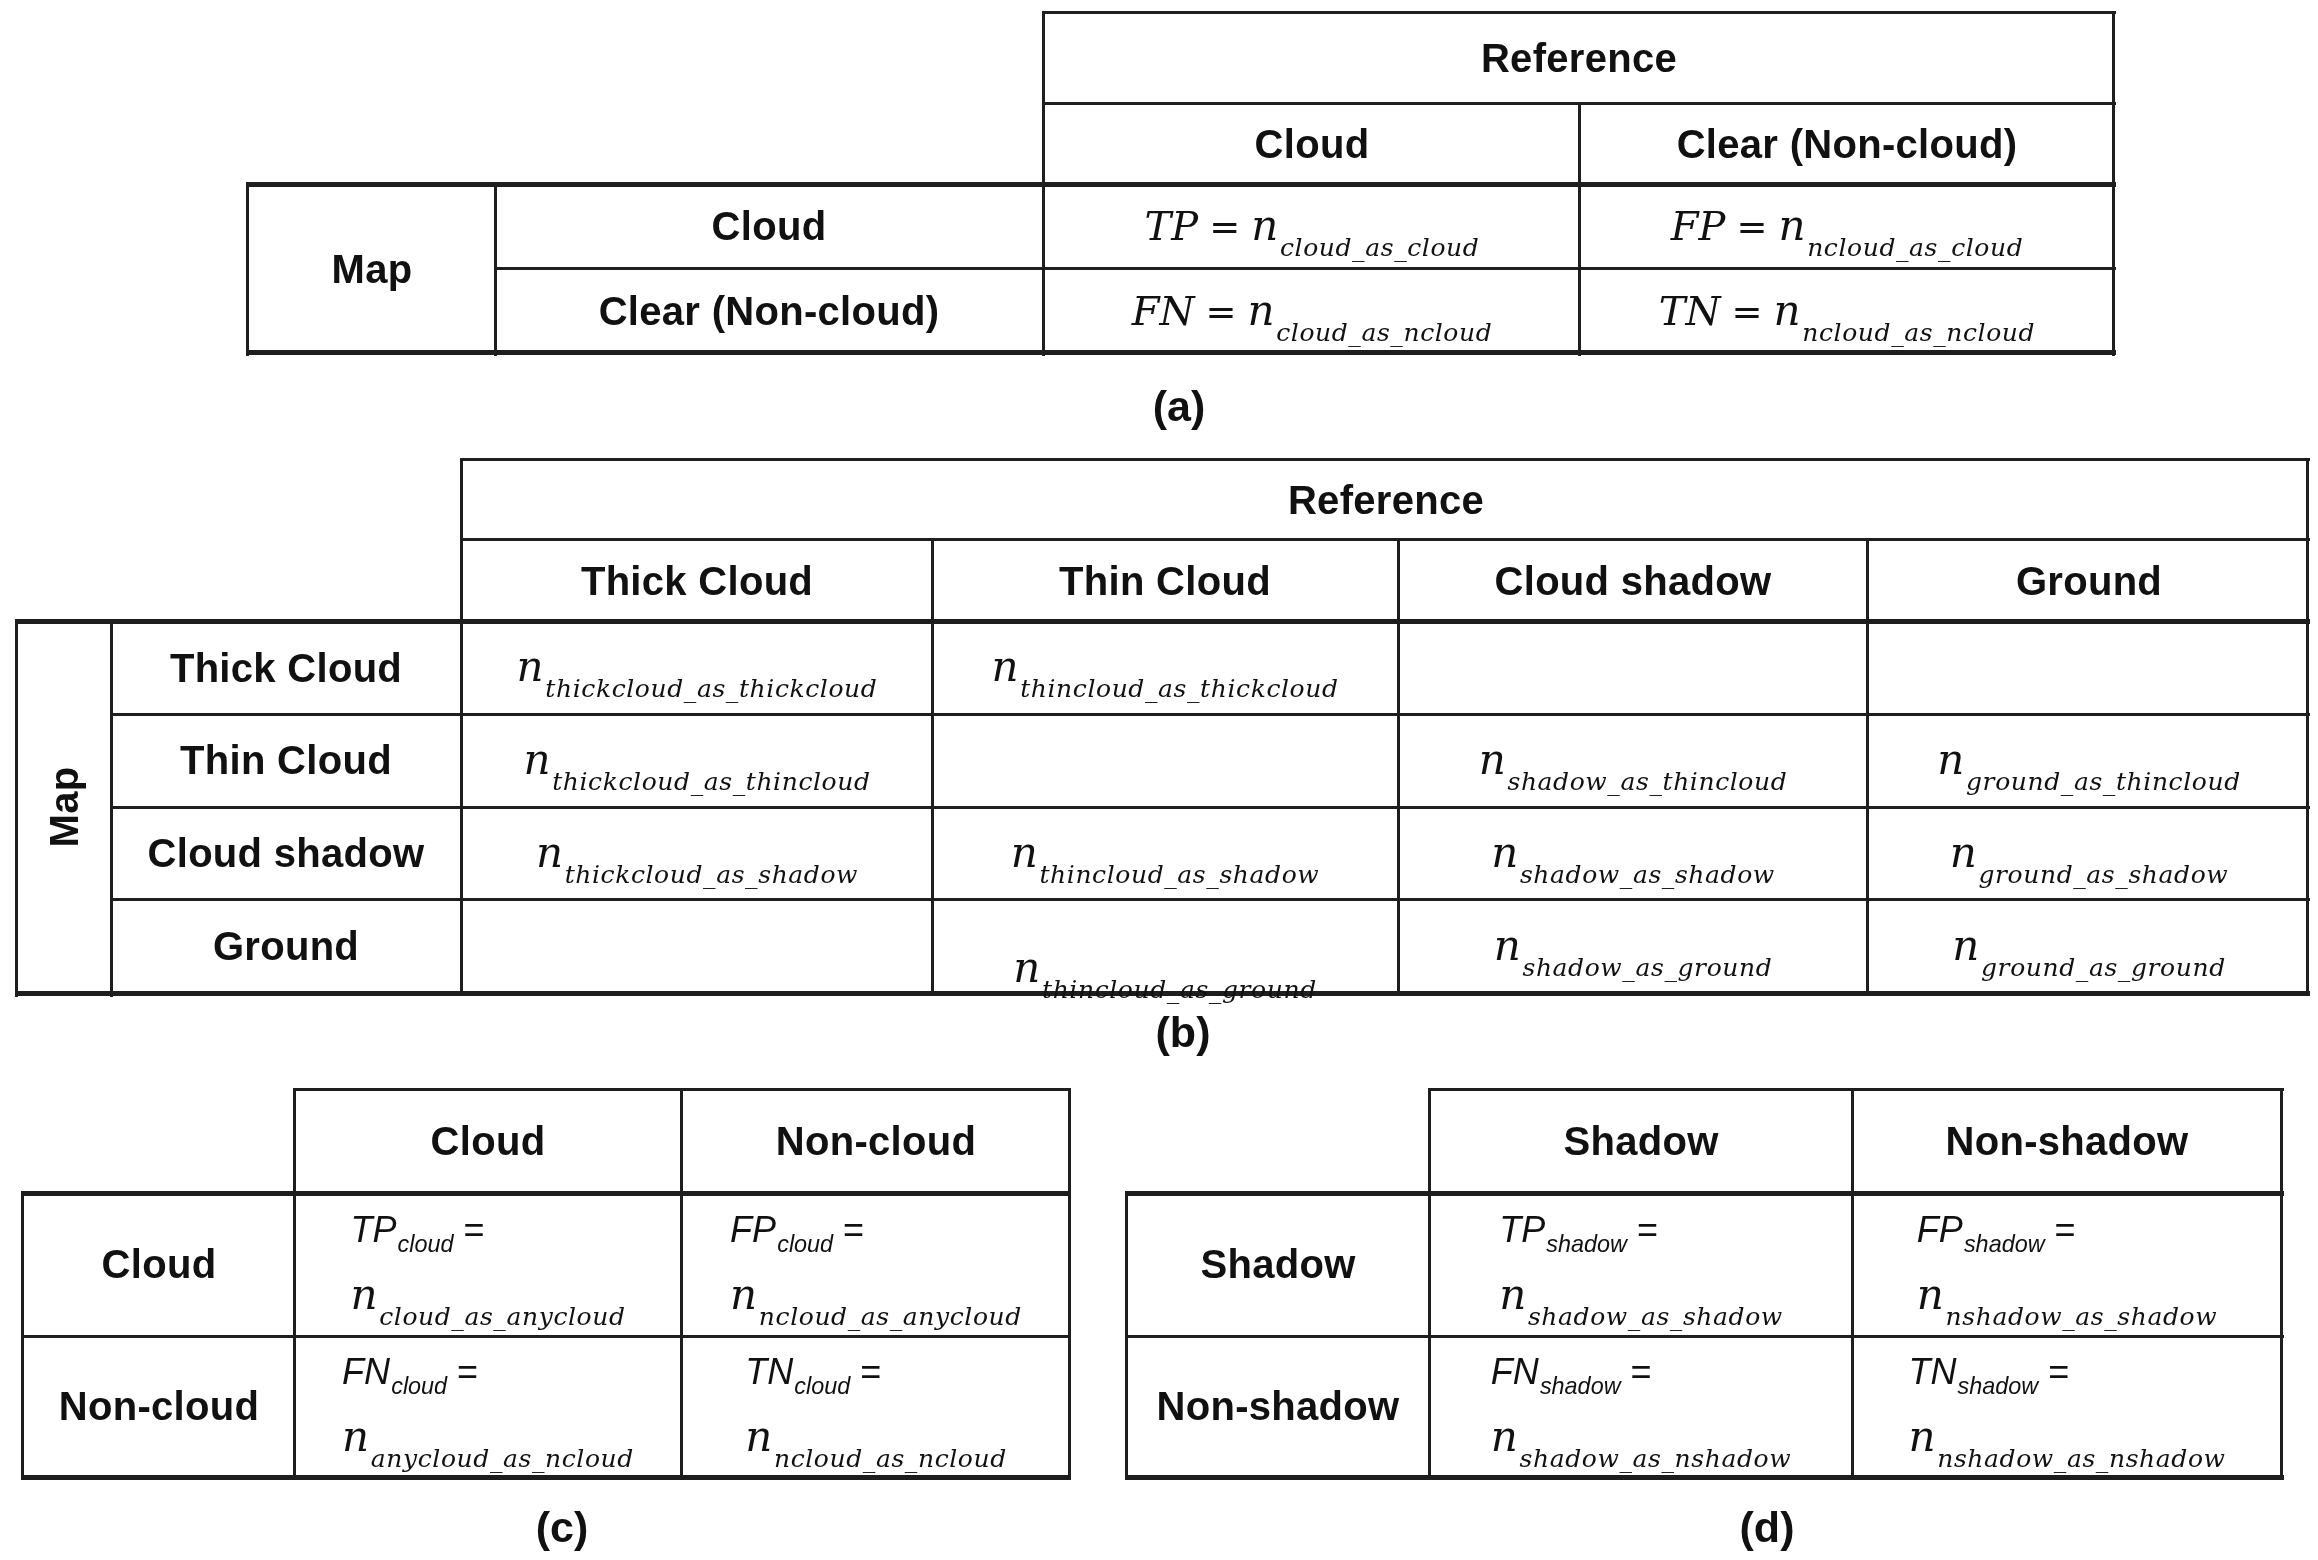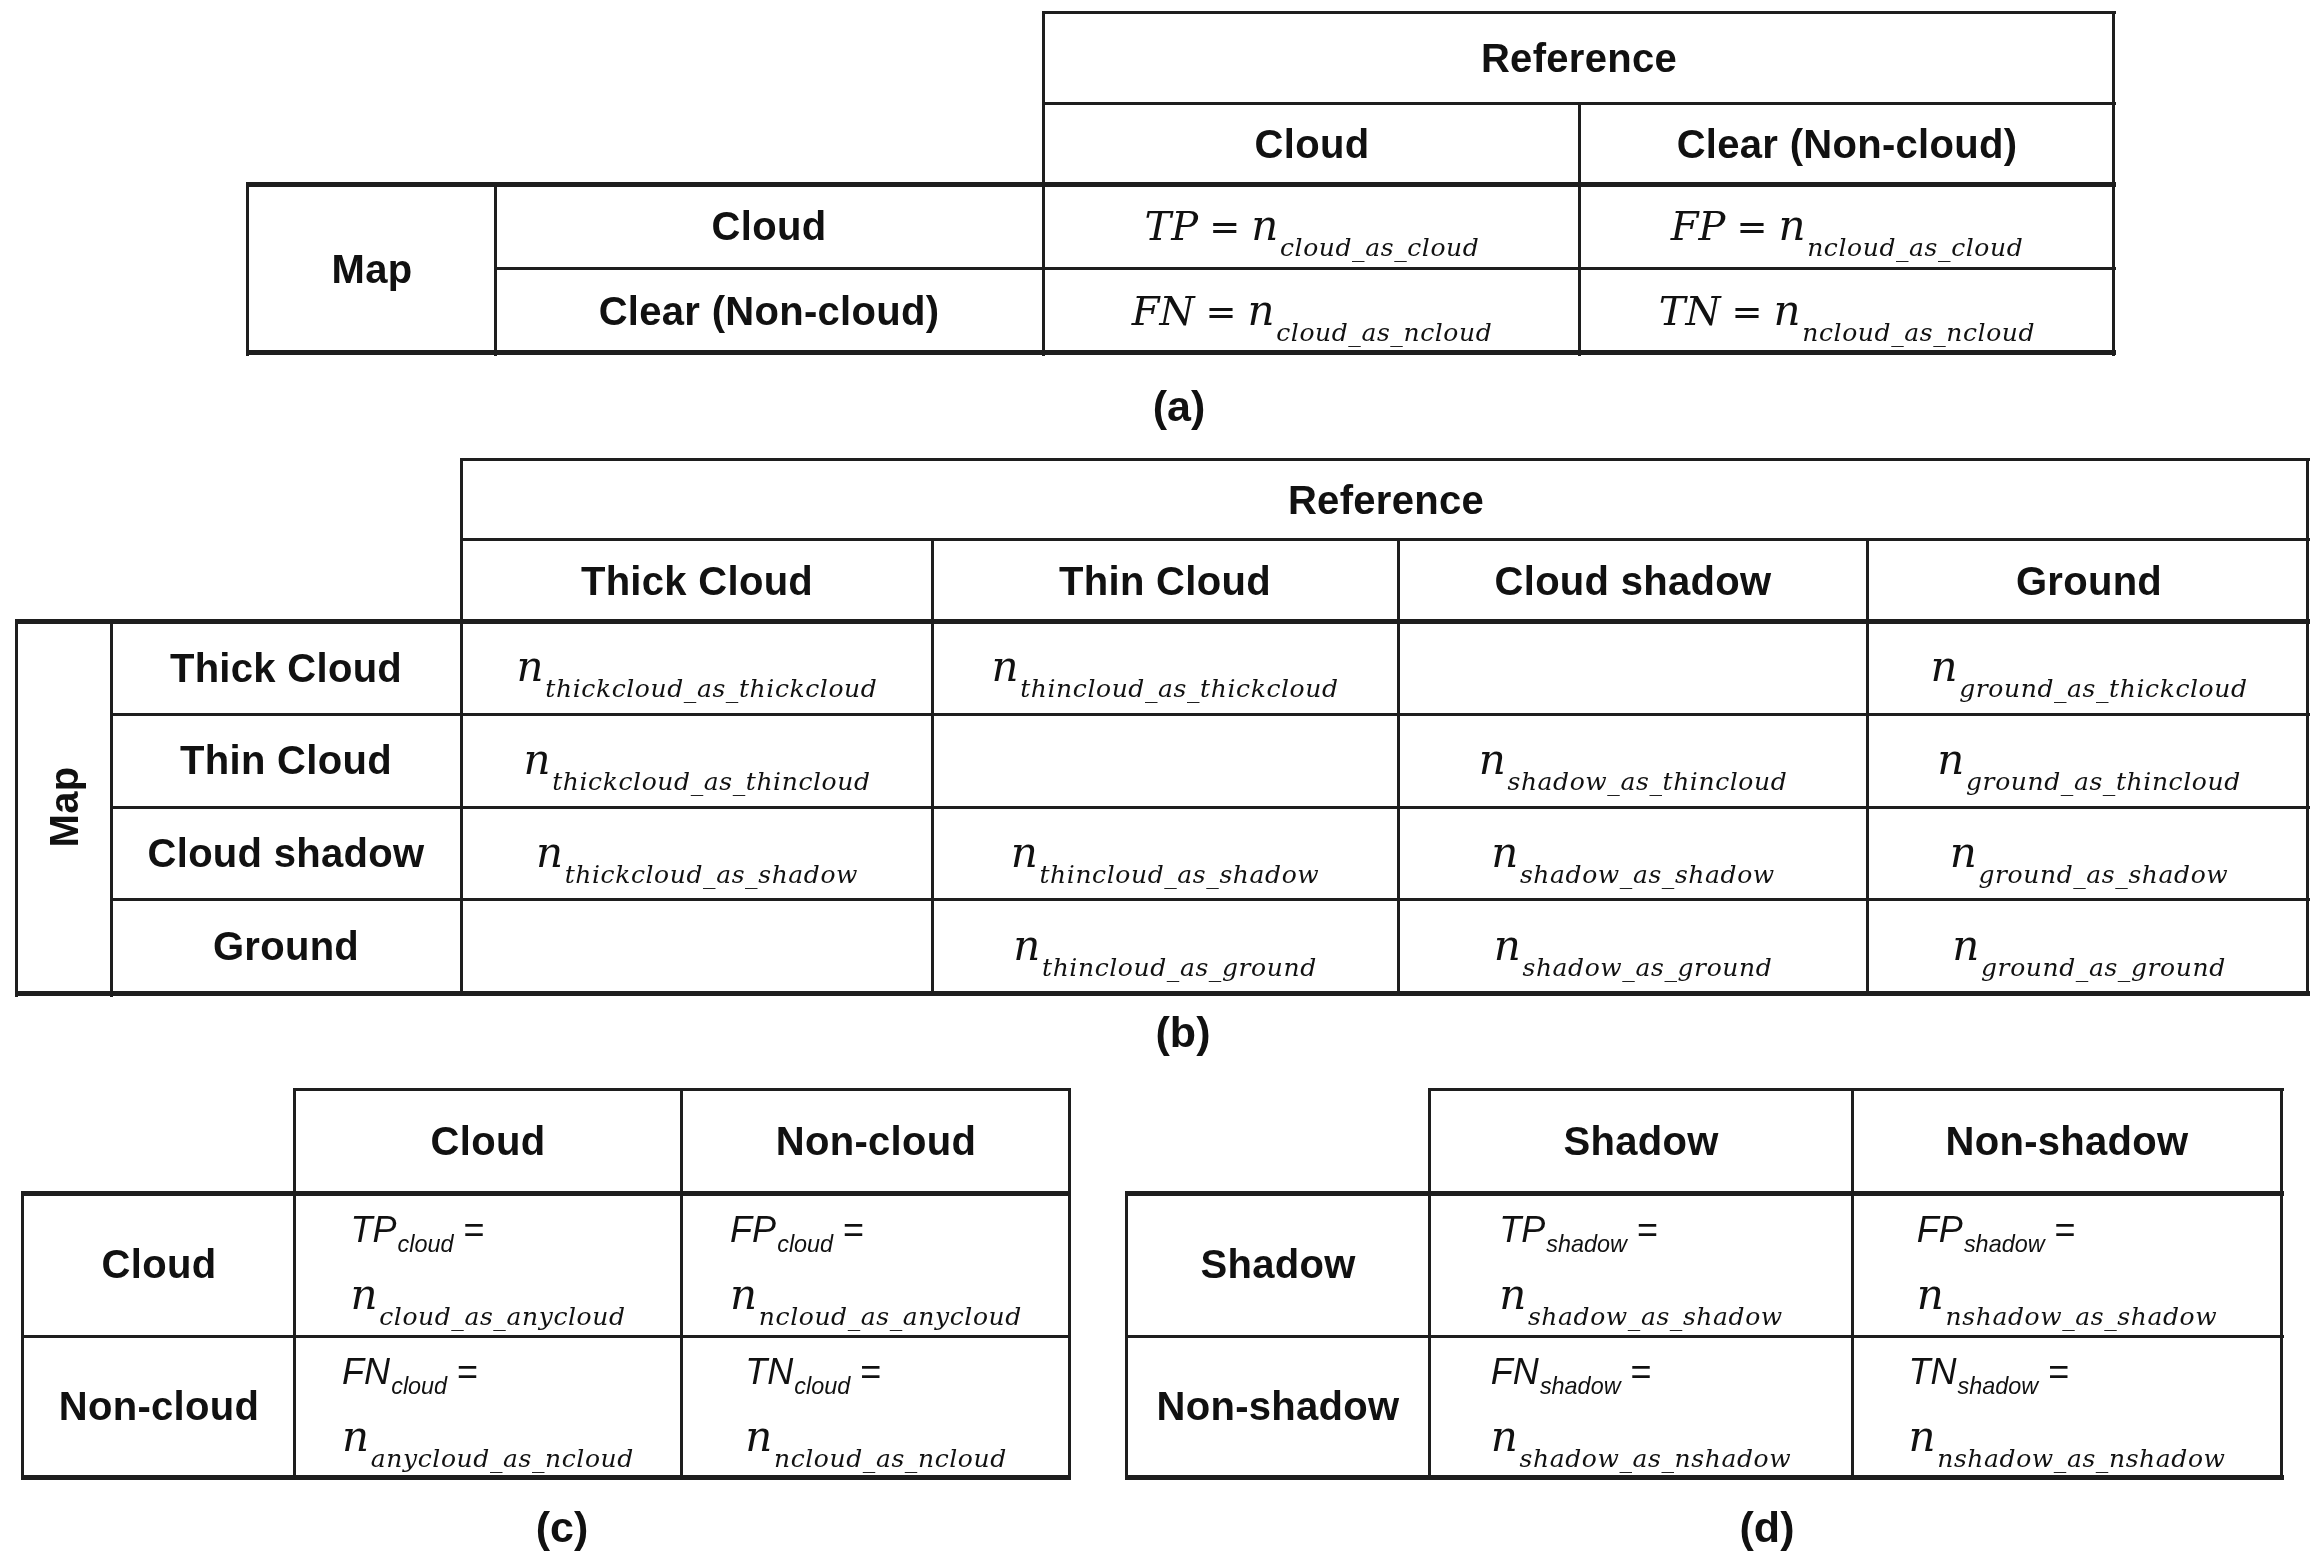--- a/index.html
+++ b/index.html
@@ -78,32 +78,31 @@
   <div class="txt bh" style="left:1633px;top:581px">Cloud shadow</div>
   <div class="txt bh" style="left:2089px;top:581px">Ground</div>
   <div class="txt bh vert" style="left:64px;top:807px">Map</div>
   <div class="txt bh" style="left:286px;top:668px">Thick Cloud</div>
   <div class="txt bh" style="left:286px;top:760px">Thin Cloud</div>
   <div class="txt bh" style="left:286px;top:853px">Cloud shadow</div>
   <div class="txt bh" style="left:286px;top:946px">Ground</div>
 
   <div class="txt math" style="left:697px;top:666px"><span class="base">n</span><span class="sub">thickcloud_as_thickcloud</span></div>
   <div class="txt math" style="left:1165px;top:666px"><span class="base">n</span><span class="sub">thincloud_as_thickcloud</span></div>
-  <div class="txt math" style="left:2089px;top:666px"><span class="base">n</span><span class="sub">ground_as_thickcloud</span></div>
 
   <div class="txt math" style="left:697px;top:759px"><span class="base">n</span><span class="sub">thickcloud_as_thincloud</span></div>
   <div class="txt math" style="left:1633px;top:759px"><span class="base">n</span><span class="sub">shadow_as_thincloud</span></div>
   <div class="txt math" style="left:2089px;top:759px"><span class="base">n</span><span class="sub">ground_as_thincloud</span></div>
 
   <div class="txt math" style="left:697px;top:852px"><span class="base">n</span><span class="sub">thickcloud_as_shadow</span></div>
   <div class="txt math" style="left:1165px;top:852px"><span class="base">n</span><span class="sub">thincloud_as_shadow</span></div>
   <div class="txt math" style="left:1633px;top:852px"><span class="base">n</span><span class="sub">shadow_as_shadow</span></div>
   <div class="txt math" style="left:2089px;top:852px"><span class="base">n</span><span class="sub">ground_as_shadow</span></div>
 
-  <div class="txt math" style="left:1165px;top:945px"><span class="base">n</span><span class="sub">thincloud_as_ground</span></div>
+  <div class="txt math" style="left:1165px;top:967px"><span class="base">n</span><span class="sub">thincloud_as_ground</span></div>
   <div class="txt math" style="left:1633px;top:945px"><span class="base">n</span><span class="sub">shadow_as_ground</span></div>
   <div class="txt math" style="left:2089px;top:945px"><span class="base">n</span><span class="sub">ground_as_ground</span></div>
 
   <div class="txt panel" style="left:1183px;top:1032px">(b)</div>
 
   <div>
     <div class="vl" style="left:20.6px;top:1192px;height:287px"></div>
     <div class="vl" style="left:293px;top:1088px;height:391px"></div>
     <div class="vl" style="left:680px;top:1088px;height:391px"></div>
     <div class="vl" style="left:1068px;top:1088px;height:391px"></div>

